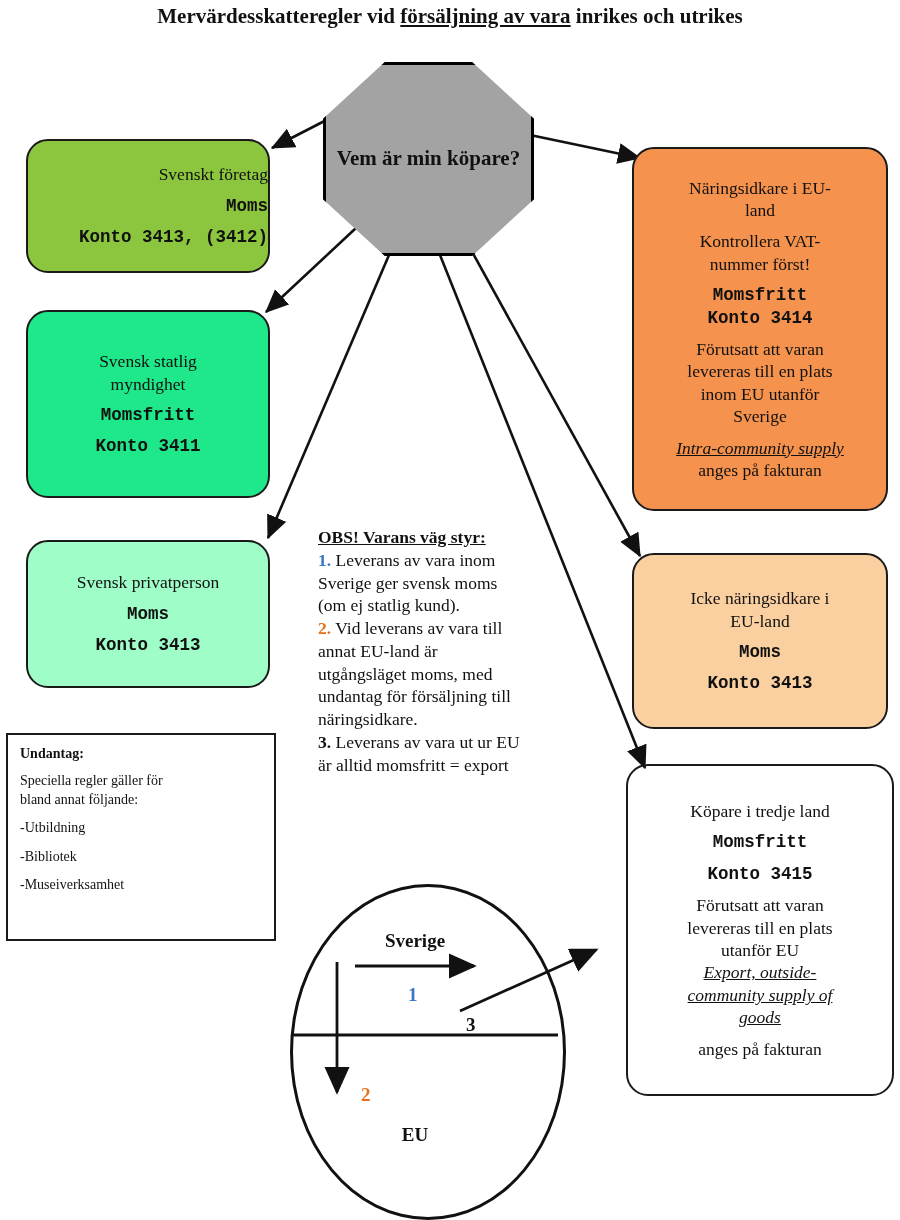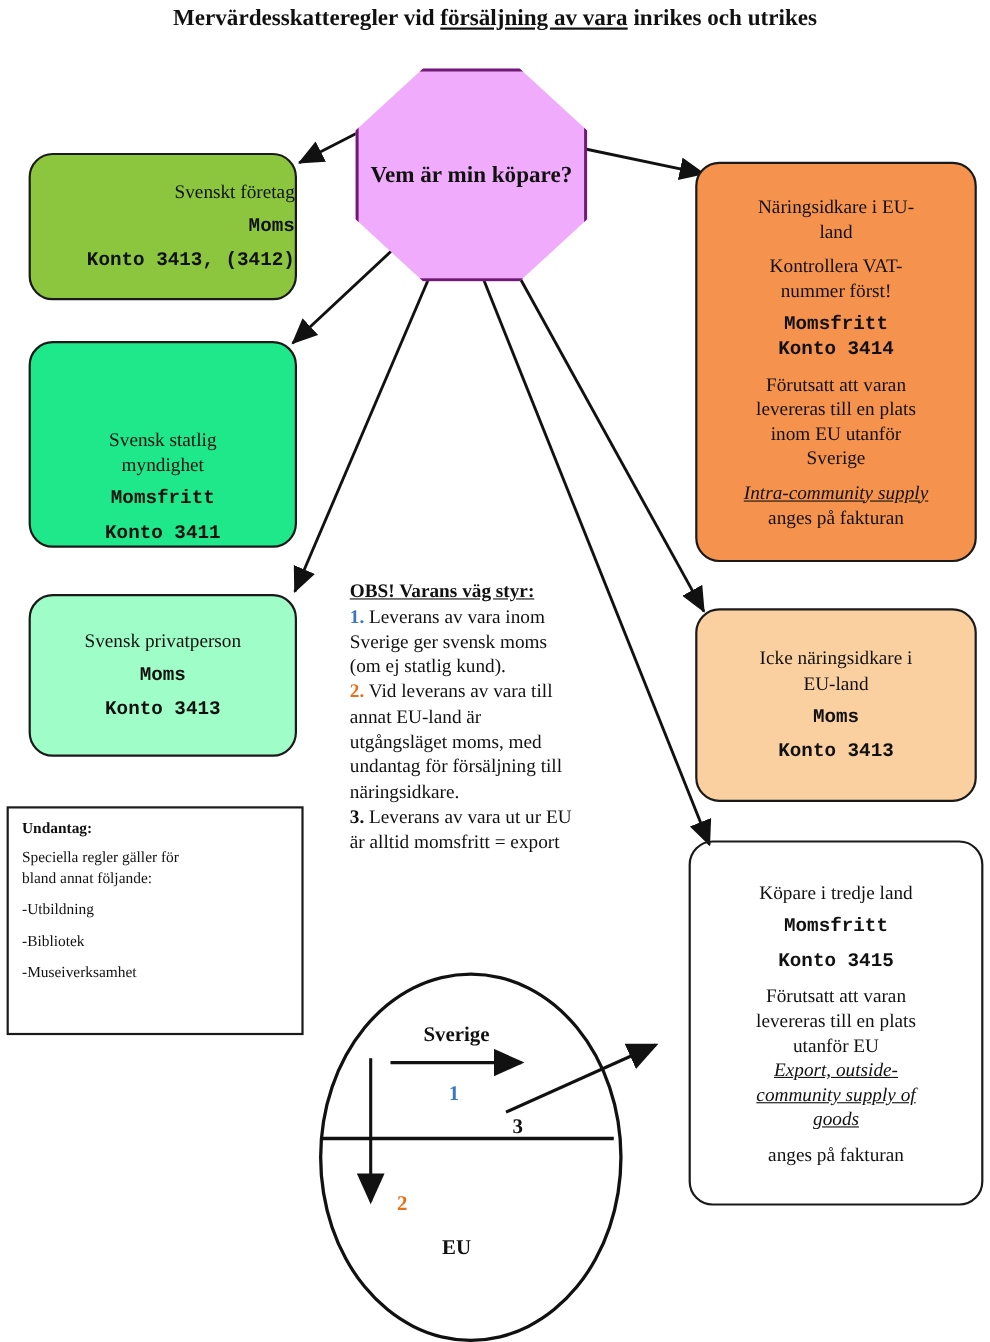--- a/index.html
+++ b/index.html
@@ -37,22 +37,22 @@
     font-size:17.5px;
   }
   .node .ln{display:block;width:100%;}
   .node .b{font-weight:bold;font-family:Liberation Mono, monospace;}
   .node .gap{height:9px;}
   .node .iu{font-style:italic;text-decoration:underline;font-weight:normal;}
 
   
   .octagon{
     position:absolute;
-    background:#f0abfc;
-    border:3px solid #701a75;
+    background:#a3a3a3;
+    border:3px solid #000000;
     display:flex;align-items:center;justify-content:center;
     text-align:center;
     font-weight:bold;font-size:21px;line-height:1.3;
     clip-path:polygon(29.3% 0%,70.7% 0%,100% 29.3%,100% 70.7%,70.7% 100%,29.3% 100%,0% 70.7%,0% 29.3%);
     -webkit-clip-path:polygon(29.3% 0%,70.7% 0%,100% 29.3%,100% 70.7%,70.7% 100%,29.3% 100%,0% 70.7%,0% 29.3%);
   }
 
   .plainbox{
     position:absolute;
     box-sizing:border-box;
@@ -132,21 +132,21 @@
   </div>
 
   <div class="node" style="left:26px;top:139px;width:244px;height:134px;background:#8cc63e;text-align:right;">
     <span class="ln">Svenskt företag</span>
     <span class="gap"></span>
     <span class="ln b">Moms</span>
     <span class="gap"></span>
     <span class="ln b">Konto 3413, (3412)</span>
   </div>
 
-  <div class="node" style="left:26px;top:310px;width:244px;height:188px;background:#1fe88a;justify-content:flex-end;">
+  <div class="node" style="left:26px;top:310px;width:244px;height:188px;background:#1fe88a;">
     <span class="ln">Svensk statlig</span>
     <span class="ln">myndighet</span>
     <span class="gap"></span>
     <span class="ln b">Momsfritt</span>
     <span class="gap"></span>
     <span class="ln b">Konto 3411</span>
   </div>
 
   <div class="node" style="left:26px;top:540px;width:244px;height:148px;background:#9ffdc8;">
     <span class="ln">Svensk privatperson</span>

